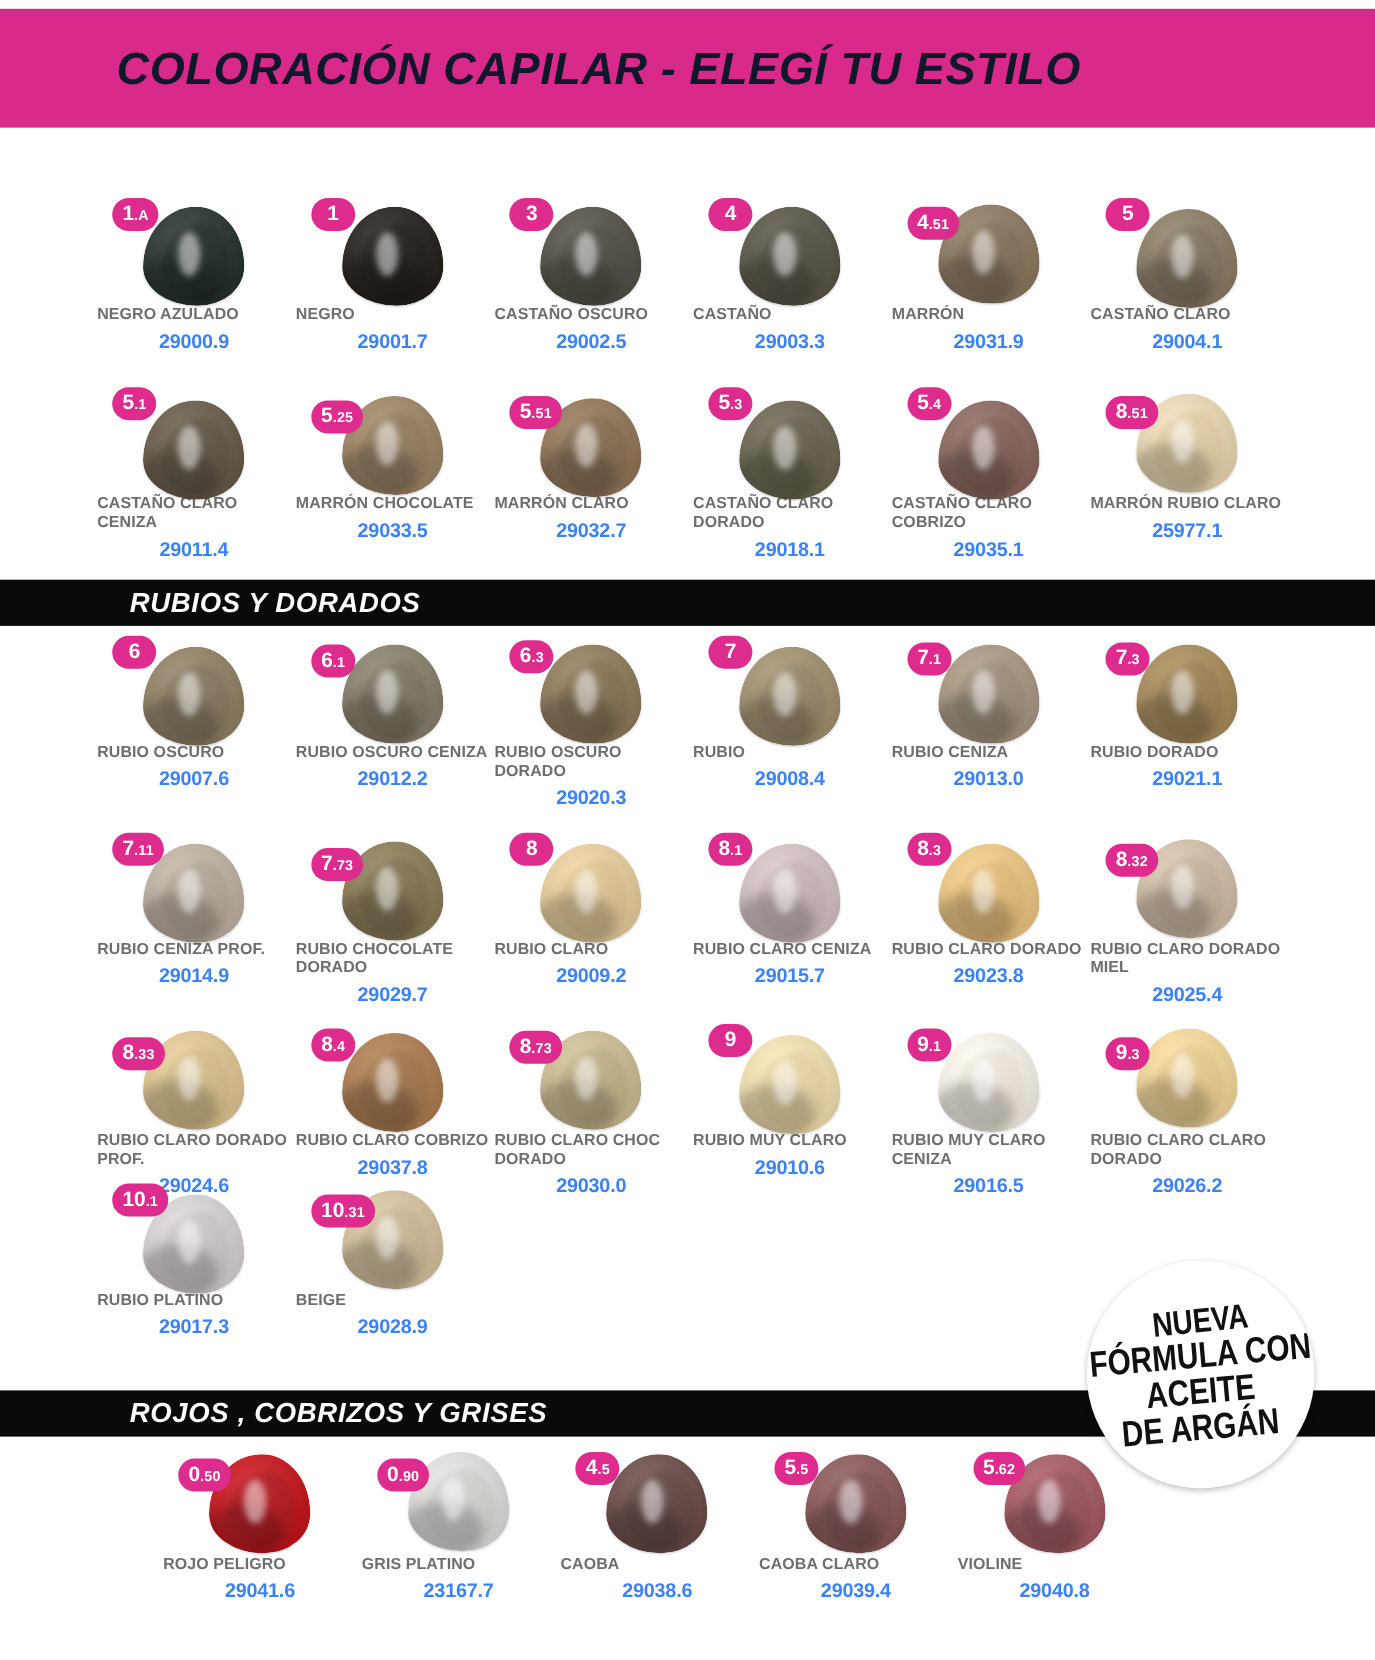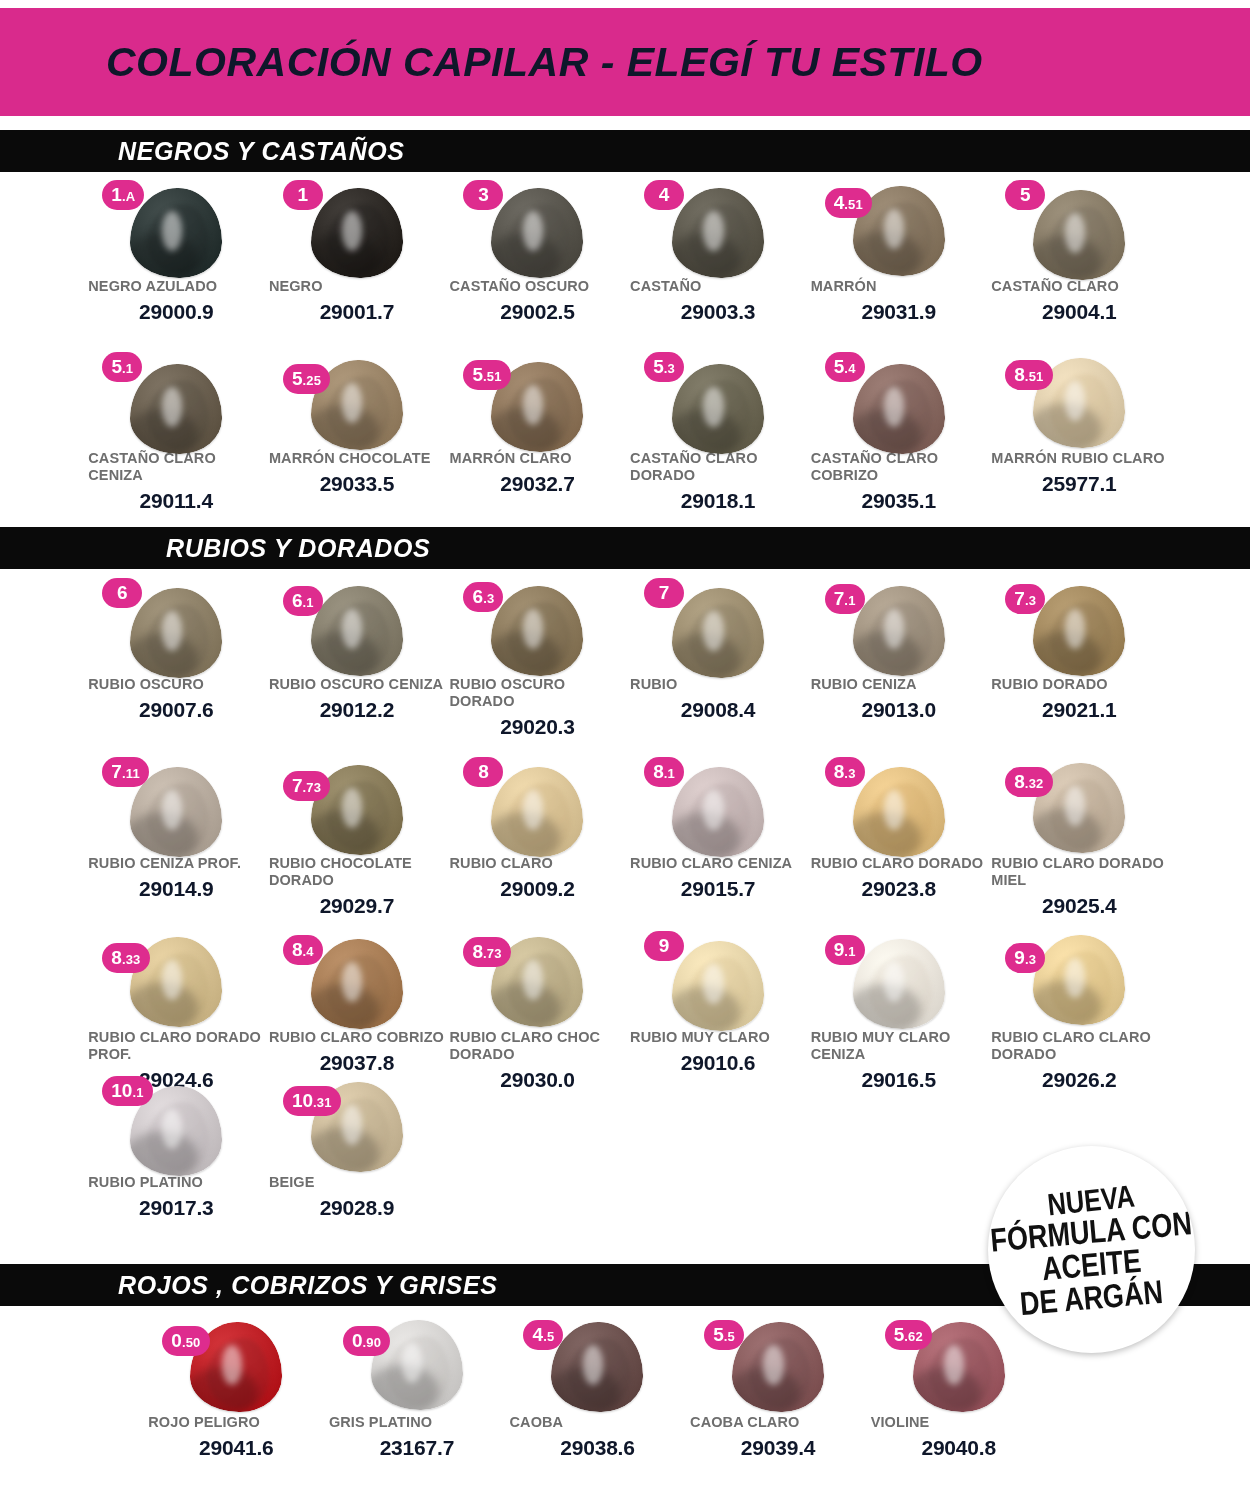--- a/index.html
+++ b/index.html
@@ -162,22 +162,22 @@
     font-size: 14.5px;
     font-weight: bold;
     letter-spacing: 0.1px;
     line-height: 17px;
     text-transform: uppercase;
   }
   .swatch-code {
     margin-top: 5px;
     width: 176px;
     text-align: center;
-    color: #0f172a;
-    font-size: 21px;
+    color: #3b82f6;
+    font-size: 18px;
     font-weight: bold;
     letter-spacing: -0.2px;
   }
 
   
   .argan-badge {
     position: absolute;
     right: 55px;
     top: 1146px;
     width: 207px;
@@ -219,23 +219,20 @@
 </style>
 </head>
 <body>
 
 <div class="page">
 
   <div class="header-bar">
     <div class="header-title">COLORACIÓN CAPILAR - ELEGÍ TU ESTILO</div>
   </div>
 
-  <div class="section-band" style="top:130px;">
-    <div class="section-band-title">NEGROS Y CASTAÑOS</div>
-  </div>
 
   <div class="swatch-grid grid-6" id="s0r0" style="top:180px;">
       <div class="swatch-cell">
         <div class="swatch-visual">
           <div class="hair-lock" style="top: 8px;">
             <div class="base" style="background: radial-gradient(at 38% 30%, rgb(69, 80, 79) 0%, rgb(47, 58, 57) 48%, rgb(21, 32, 31) 100%);"></div>
             <div class="swirl" style="background: linear-gradient(140deg, rgb(42, 50, 50), rgb(24, 32, 32));"></div>
             <div class="shade"></div>
             <div class="gloss"></div>
           </div>
@@ -416,21 +413,21 @@
           <div class="tone-badge" style="top: 8px; background: rgb(222, 44, 142);">
             <span>8</span>
             <span class="suffix">.51</span>
           </div>
         </div>
         <div class="swatch-name">MARRÓN RUBIO CLARO</div>
         <div class="swatch-code">25977.1</div>
       </div>
     </div>
 
-  <div class="section-band" style="top:527px;padding-left:48px;">
+  <div class="section-band" style="top:527px;">
     <div class="section-band-title">RUBIOS Y DORADOS</div>
   </div>
 
   <div class="swatch-grid grid-6" id="s1r0" style="top:578px;">
       <div class="swatch-cell">
         <div class="swatch-visual">
           <div class="hair-lock" style="top: 10px;">
             <div class="base" style="background: radial-gradient(at 38% 30%, rgb(164, 151, 126) 0%, rgb(142, 129, 104) 48%, rgb(116, 103, 78) 100%);"></div>
             <div class="swirl" style="background: linear-gradient(140deg, rgb(129, 118, 98), rgb(111, 100, 80));"></div>
             <div class="shade"></div>

